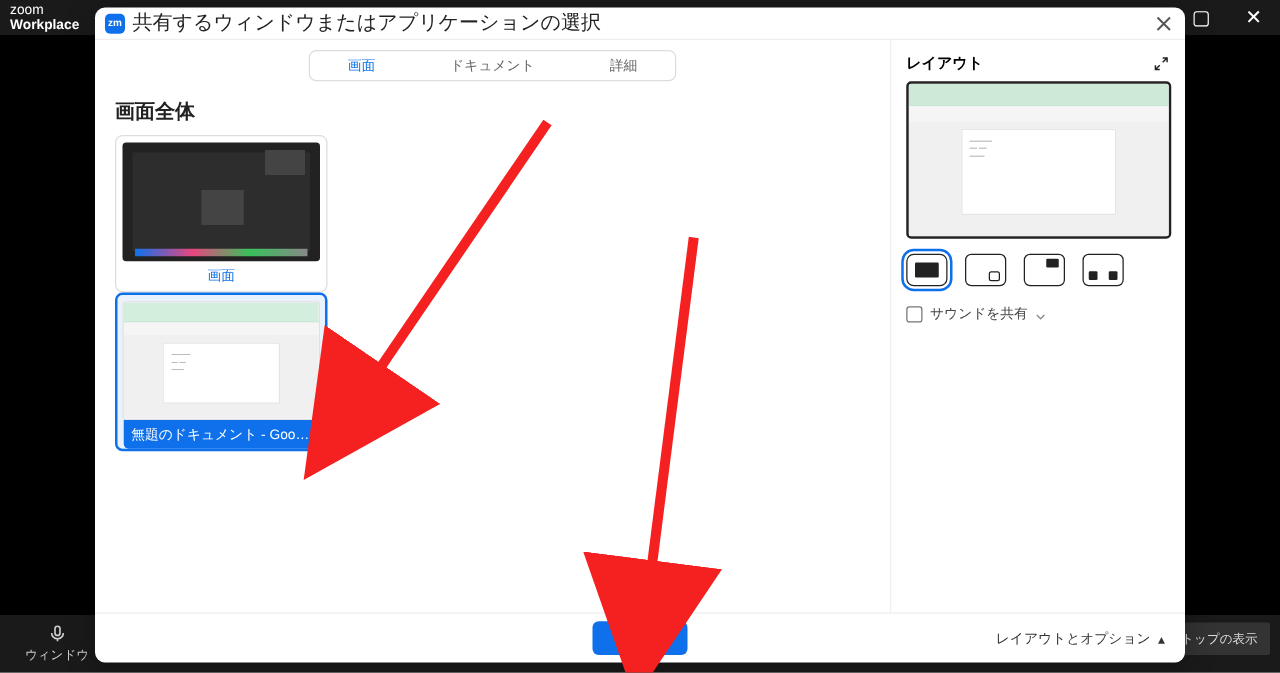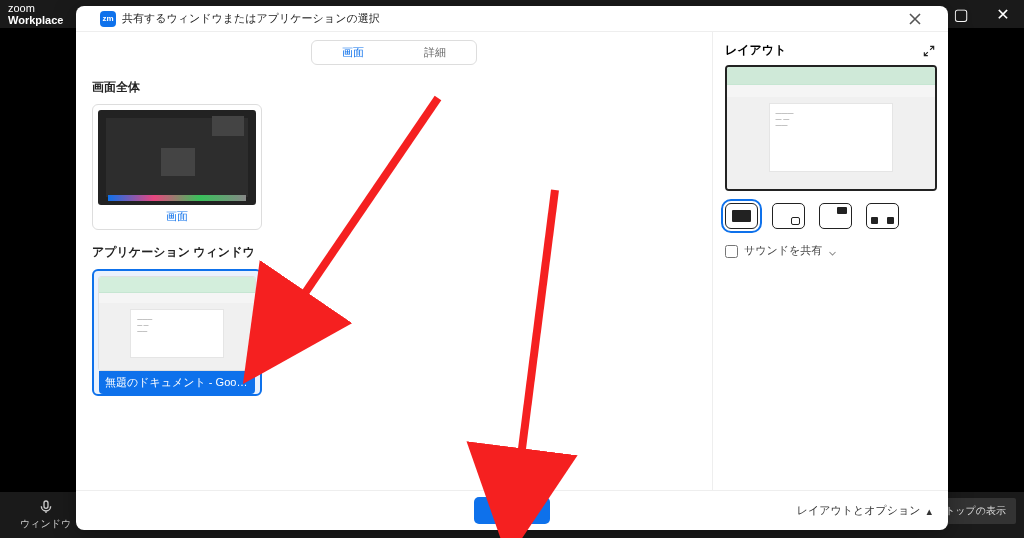--- a/index.html
+++ b/index.html
@@ -22,32 +22,32 @@
     .modal {
       position:absolute;
       top:6px; left:76px;
       width:872px; height:524px;
       background:#fff;
       border-radius:8px;
       display:flex; flex-direction:column;
       box-shadow:0 4px 24px rgba(0,0,0,.3);
     }
     .modal-header {
-      display:flex; align-items:center; padding:4px 24px; border-bottom:1px solid #eee; height:26px;
+      display:flex; align-items:center; padding:4px 8px; border-bottom:1px solid #eee; height:26px;
     }
     .zm-badge { width:16px; height:16px; background:#0e71eb; border-radius:4px; color:#fff; font-size:8px; display:flex; align-items:center; justify-content:center; font-weight:bold; margin-right:6px;}
-    .modal-title { font-size:11px; color:#222; flex:1;}
+    .modal-title { font-size:16px; color:#222; flex:1;}
     .modal-close { width:18px; height:18px; display:flex; align-items:center; justify-content:center; color:#555; cursor:pointer;}
     .modal-body { flex:1; display:flex; overflow:hidden;}
     .left-pane { flex:1; padding:6px 16px; display:flex; flex-direction:column; overflow:auto;}
     .tabs-row { display:flex; justify-content:center; margin-top:2px;}
     .seg-tabs { display:flex; border:1px solid #ddd; border-radius:6px; overflow:hidden; font-size:11px;}
     .seg-tab { padding:4px 30px; color:#666; cursor:pointer; }
     .seg-tab.active { color:#0e71eb; }
-    .section-title { font-size:12px; font-weight:bold; color:#222; margin-top:14px; margin-bottom:8px;}
+    .section-title { font-size:16px; font-weight:bold; color:#222; margin-top:14px; margin-bottom:8px;font-family:Liberation Mono, monospace;}
     .thumb { width:170px; border:1px solid #ddd; border-radius:6px; padding:5px; display:flex; flex-direction:column; align-items:center; cursor:pointer;}
     .thumb.selected { border:2px solid #0e71eb; background:#eaf2fd;}
     .thumb-img { width:158px; height:95px; background:#222; border-radius:3px; position:relative; overflow:hidden;}
     .thumb-img.app { background:#fff; border:1px solid #e0e0e0;}
     .doc-mock-bar { height:16px; background:#d3eedc; border-bottom:1px solid #c6e6d2;}
     .doc-mock-tool { height:10px; background:#f5f5f5;}
     .doc-page-area { height:calc(100% - 26px); background:#f0f0f0; display:flex; justify-content:center; padding-top:6px;}
     .doc-page { width:60%; height:80%; background:#fff; border:1px solid #e5e5e5; padding:6px; font-size:5px; color:#666;}
     .thumb-label { font-size:11px; color:#0e71eb; margin-top:4px; white-space:nowrap; overflow:hidden; text-overflow:ellipsis; max-width:156px;}
     .thumb-label.white { color:#fff; background:#0e71eb; width:100%; text-align:left; padding:4px 6px; border-radius:0 0 4px 4px; margin-top:0;}
@@ -108,36 +108,36 @@
         </svg>
     </div>
   </div>
 
   <div class="modal-body">
 
     <div class="left-pane">
       <div class="tabs-row">
         <div class="seg-tabs">
           <div class="seg-tab active">画面</div>
+          <div class="seg-tab">ドキュメント</div>
           <div class="seg-tab">詳細</div>
         </div>
       </div>
 
       <div class="section-title">画面全体</div>
       <div class="thumb">
         <div class="thumb-img">
           <div class="screen-thumb-inner"></div>
           <div class="screen-pip"></div>
           <div class="screen-center"></div>
           <div class="screen-dock"></div>
         </div>
         <div class="thumb-label">画面</div>
       </div>
 
-      <div class="section-title">アプリケーション ウィンドウ</div>
       <div class="thumb selected" style="padding:0">
         <div class="thumb-img app" style="margin:5px 5px 0 5px">
           <div class="doc-mock-bar"></div>
           <div class="doc-mock-tool"></div>
           <div class="doc-page-area">
               <div class="doc-page">―――<br>― ―<br>――</div>
             </div>
         </div>
         <div class="thumb-label white">無題のドキュメント - Google ドキュメント -...</div>
       </div>

